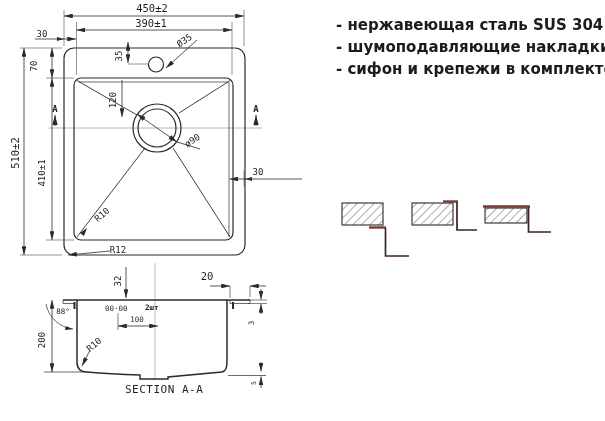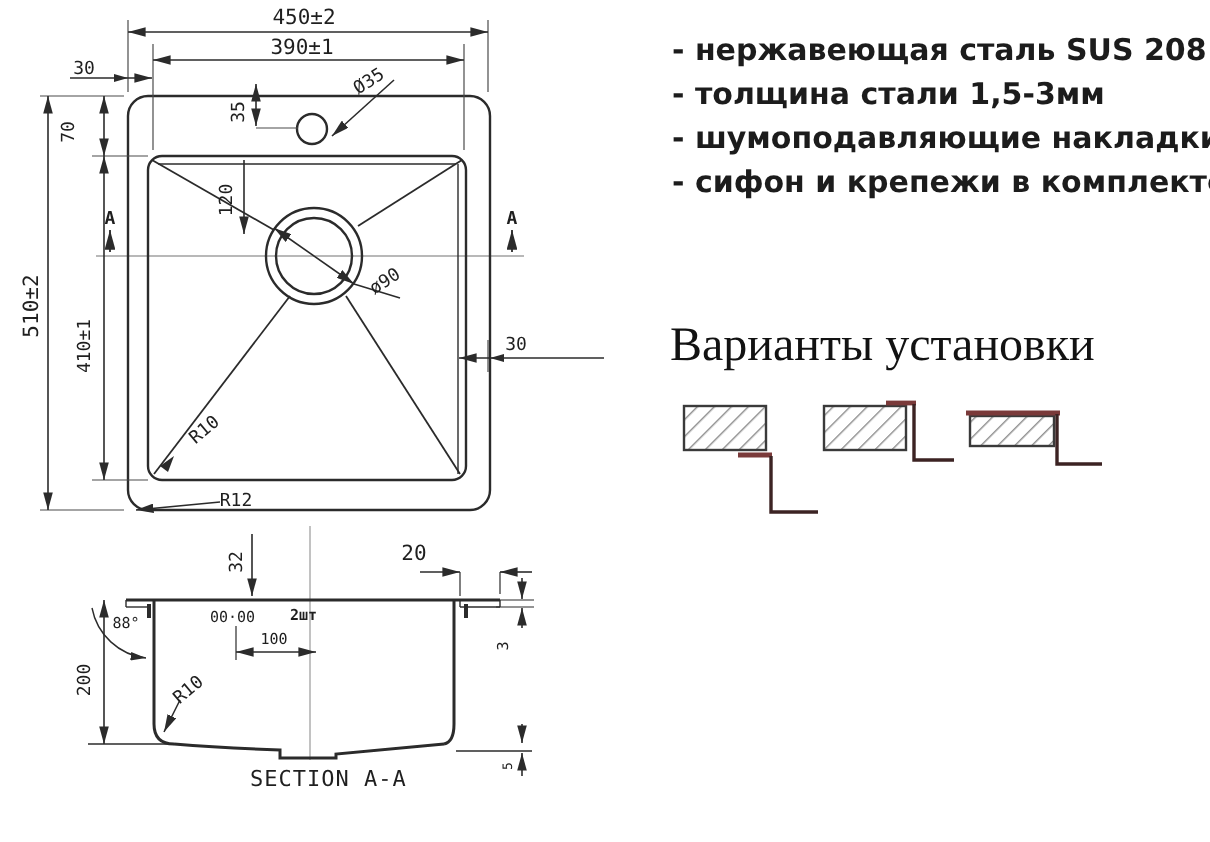--- a/index.html
+++ b/index.html
@@ -182,21 +182,19 @@
     </g>
     <g>
       <rect x="485" y="208" width="42" height="15" fill="url(#hatch)" stroke="#3a3a3a" stroke-width="1.2"></rect>
       <line x1="483" y1="206.5" x2="530" y2="206.5" stroke-width="2.6" stroke="#7a3a3a"></line>
       <path d="M528.5,207 L528.5,232 L551,232" fill="none" stroke-width="1.7" stroke="#3c2323"></path>
     </g>
   </g>
 </svg>
 
 <div class="specs">
-  <div class="spec-line">- нержавеющая сталь SUS 208</div>
-  <div class="spec-line">- толщина стали 1,5-3мм</div>
+  <div class="spec-line">- нержавеющая сталь SUS 304</div>
   <div class="spec-line">- шумоподавляющие накладки</div>
   <div class="spec-line">- сифон и крепежи в комплекте</div>
 </div>
 
-<div class="install-heading">Варианты установки</div>
 
 </div>
 
 </body></html>

